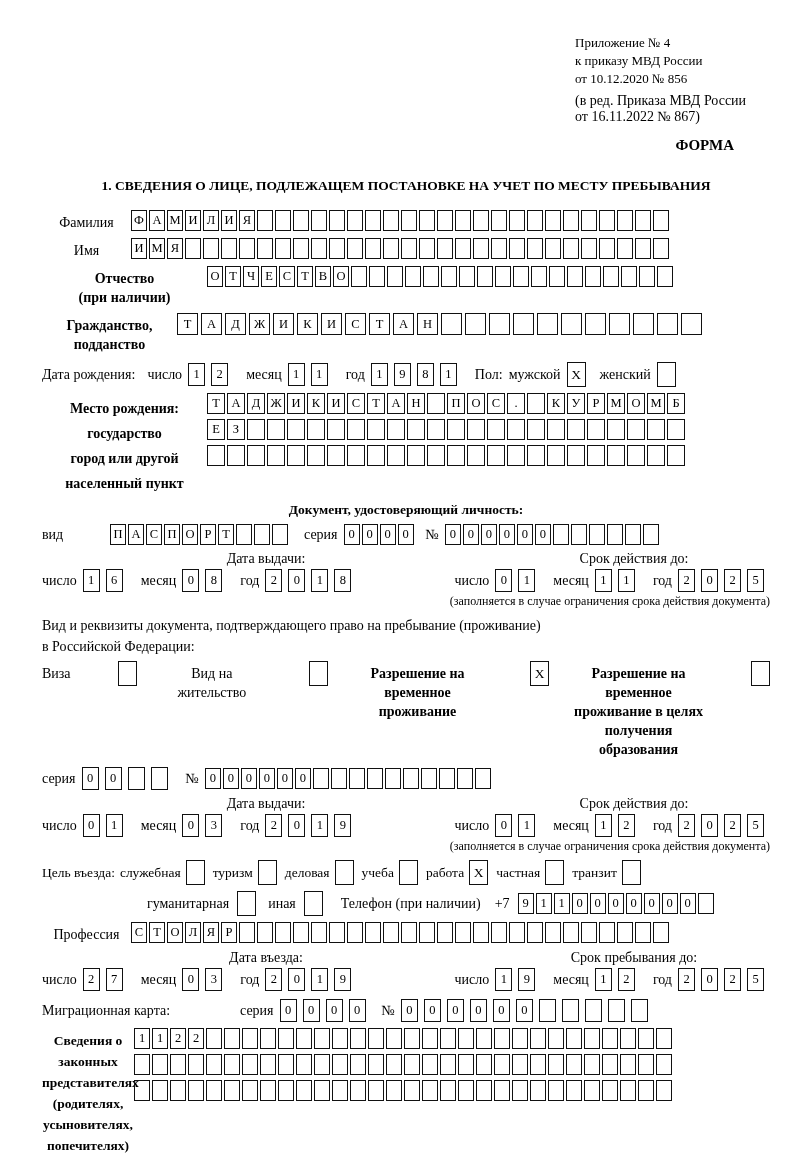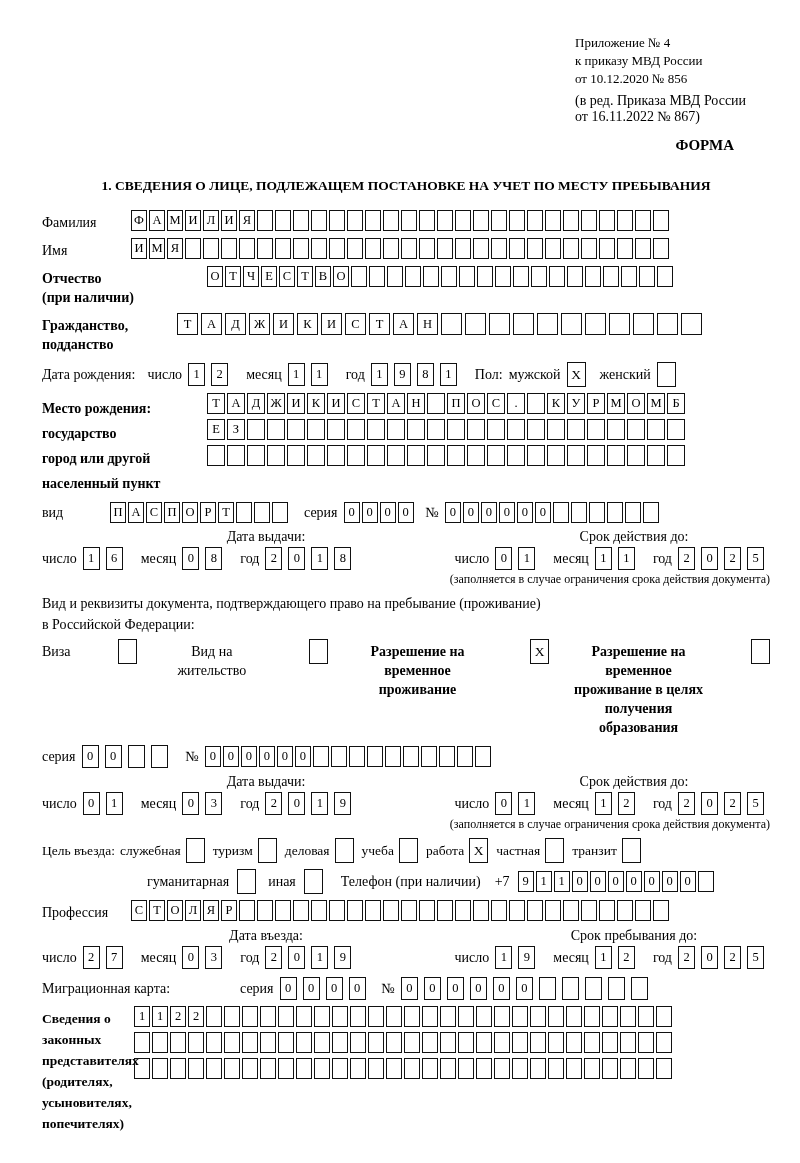--- a/index.html
+++ b/index.html
@@ -16,21 +16,21 @@
   .annex-note { margin-top:5px; font-size:14px; line-height:16px; }
   .forma { text-align:right; padding-right:36px; font-weight:bold; font-size:15px; margin-top:12px; }
   .title { text-align:center; font-weight:bold; font-size:15.5px; line-height:22px; margin-top:12px; }
   .uline { display:inline-block; width:70px; border-bottom:2.5px solid #333; margin-left:10px; }
   .sect { text-align:center; font-weight:bold; font-size:13.5px; margin-top:24px; }
 
   .formbody { margin-top:16px; }
 
   
   .frow { display:flex; align-items:flex-start; margin-bottom:6px; }
-  .lbl { flex:0 0 auto; line-height:19px; padding-top:3px; }
+  .lbl { flex:0 0 auto; line-height:19px; padding-top:3px;text-align:center; }
   .cells { display:flex; flex:0 0 auto; }
   .cell {
     display:inline-flex; align-items:center; justify-content:center;
     width:16px; height:21px; border:1.6px solid #111; margin-right:2px;
     font-size:12.5px; flex:0 0 auto;
   }
   .cell.w { width:18px; }
   .cell.xw { width:21px; height:22px; margin-right:3px; }
   .cell.d { width:17px; height:23px; margin-right:6px; }
   .chk {
@@ -328,20 +328,21 @@
             <span class="cell w"></span>
             <span class="cell w"></span>
             <span class="cell w"></span>
             <span class="cell w"></span>
             <span class="cell w"></span>
             <span class="cell w"></span>
           </div>
       </div>
     </div>
 
+    <div class="doc-header">Документ, удостоверяющий личность:</div>
 
     <div class="inline-row">
       <span style="width:68px">вид</span>
       <span class="cells" style="margin-right:14px">
           <span class="cell">П</span>
           <span class="cell">А</span>
           <span class="cell">С</span>
           <span class="cell">П</span>
           <span class="cell">О</span>
           <span class="cell">Р</span>

